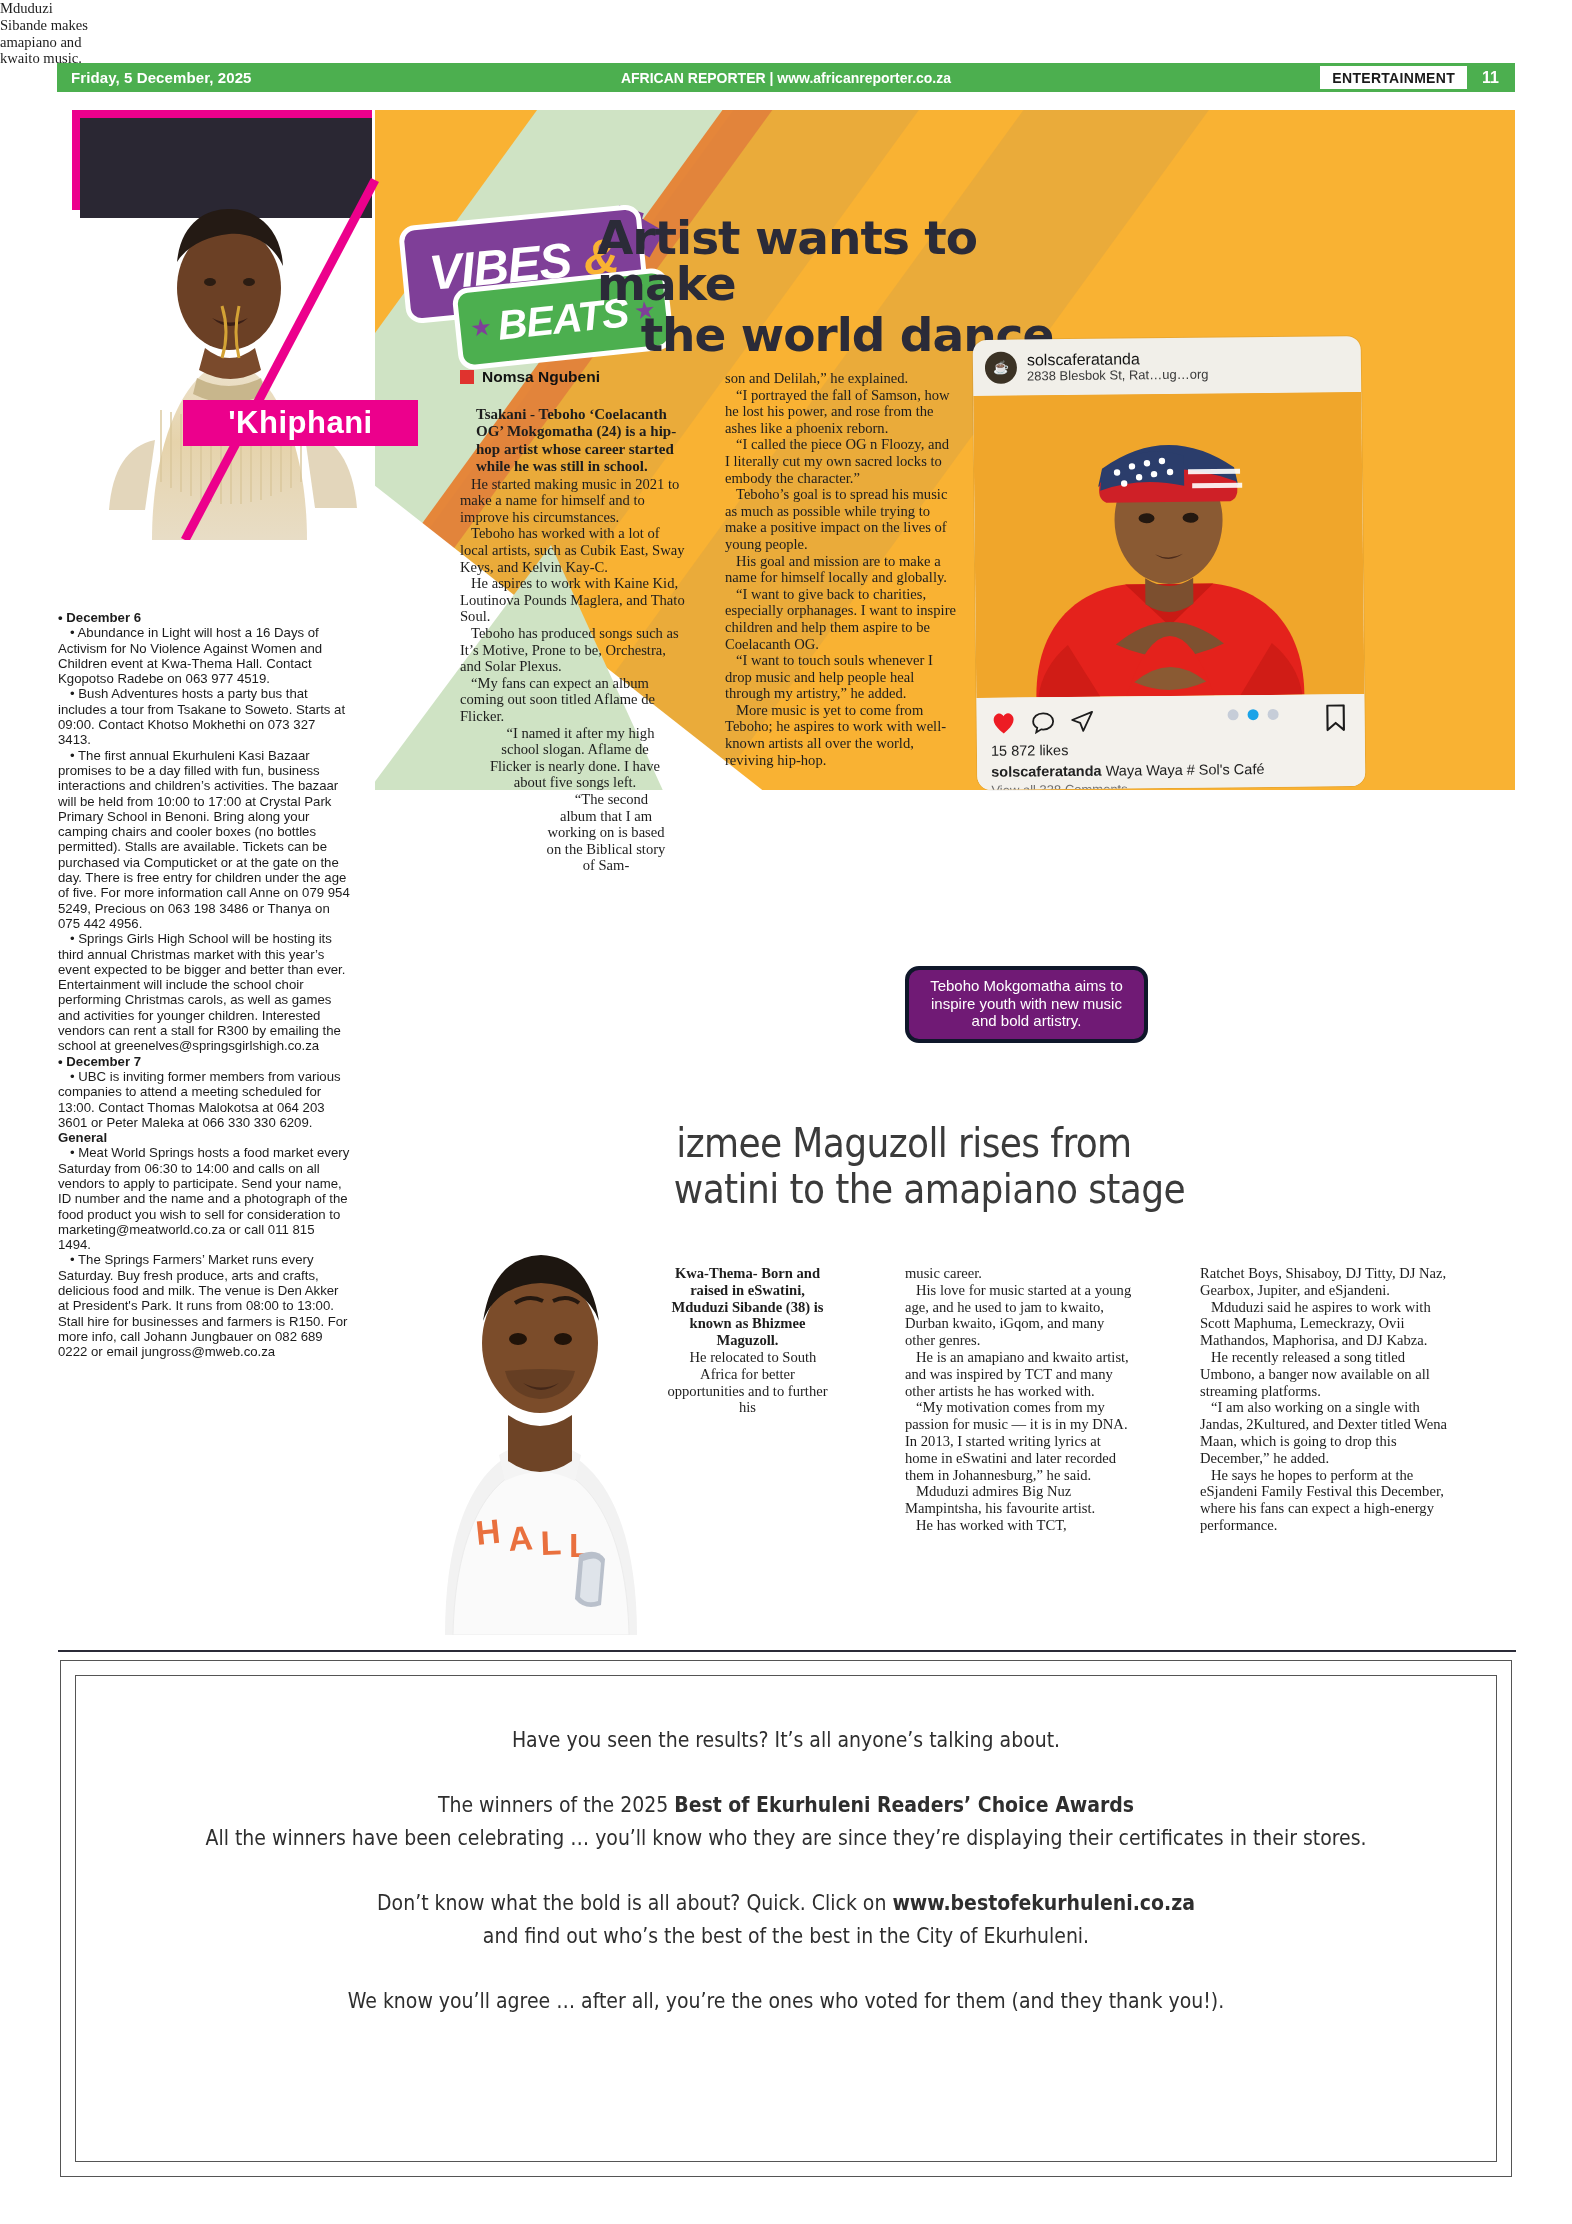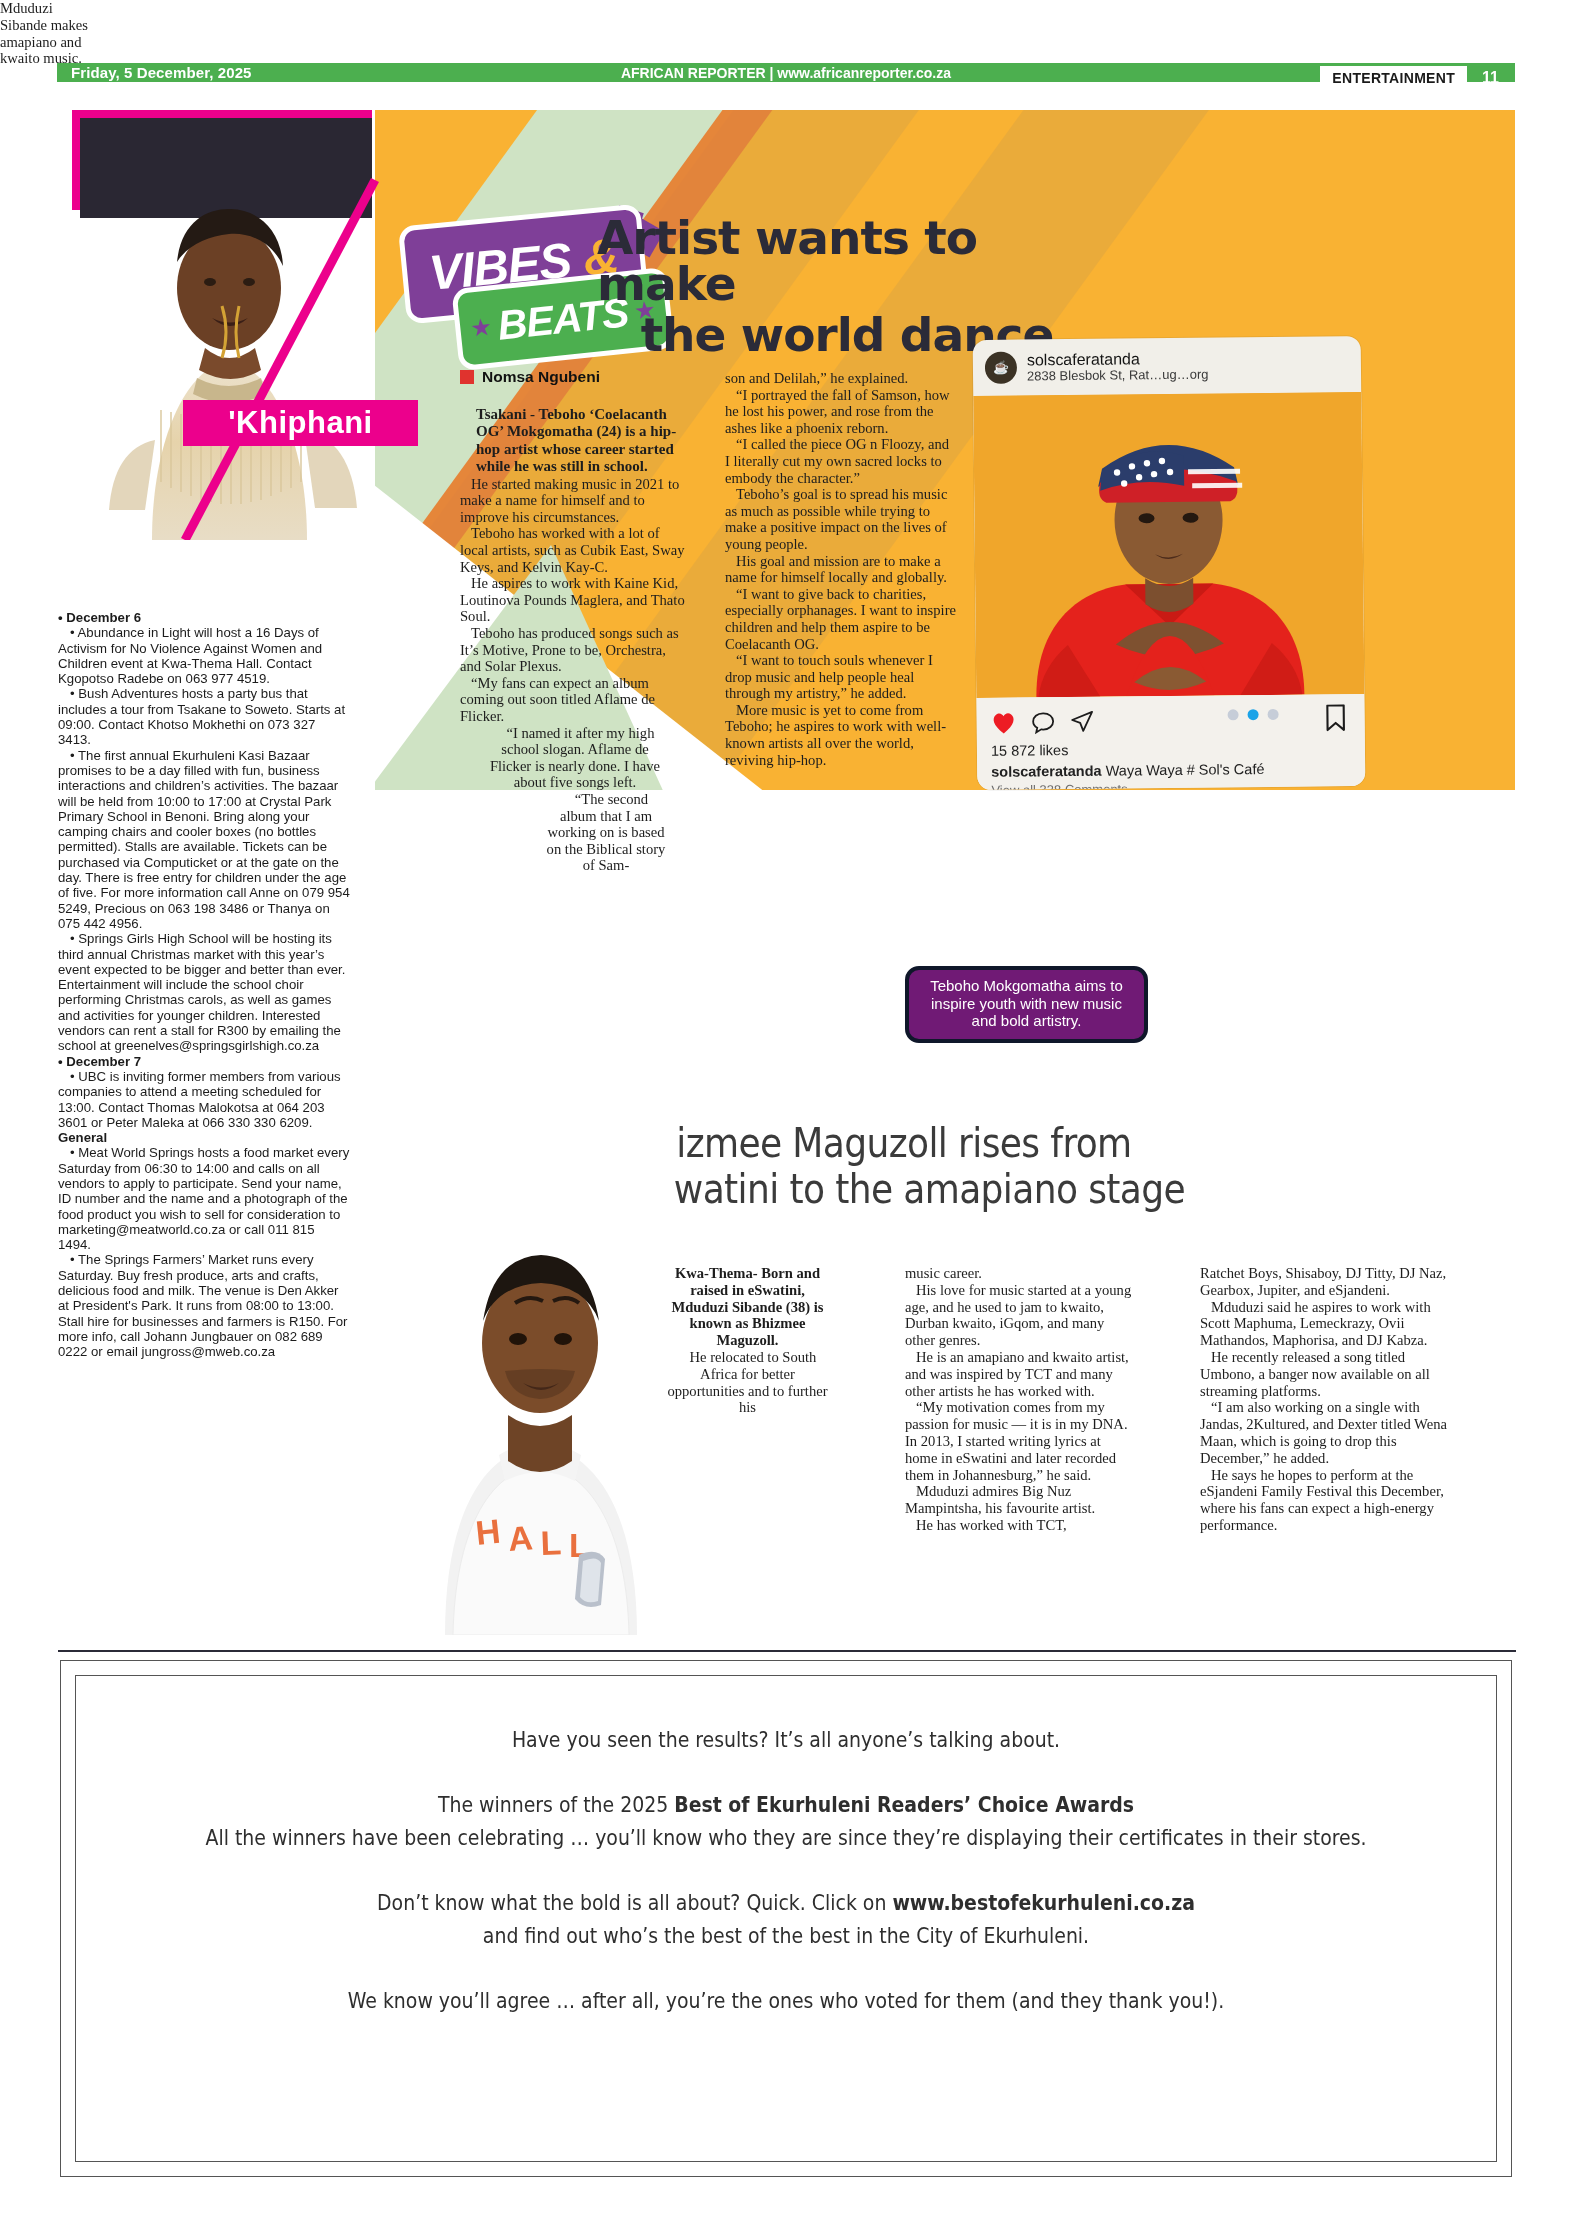--- a/index.html
+++ b/index.html
@@ -1,20 +1,20 @@
 <!DOCTYPE html>
 <html><head>
 <meta charset="utf-8">
 <style>
   html,body{margin:0;padding:0;background:#ffffff;}
   body{width:1572px;height:2224px;position:relative;font-family:"Liberation Sans",sans-serif;
        -webkit-font-smoothing:antialiased;overflow:hidden;}
   .abs{position:absolute;}
   
-  #masthead{left:57px;top:63px;width:1458px;height:19px;background:#4caf4f;display:flex;align-items:center;}
+  #masthead{left:57px;top:63px;width:1458px;height:29px;background:#4caf4f;display:flex;align-items:center;}
   #masthead .date{color:#fff;font-size:15px;font-weight:700;margin-left:14px;letter-spacing:.1px;}
   #masthead .pub{position:absolute;left:0;right:0;text-align:center;color:#fff;font-size:14px;font-weight:700;}
   #masthead .sect{position:absolute;right:48px;top:3px;height:23px;background:#fff;color:#1a1a1a;
         font-size:14px;font-weight:800;letter-spacing:.3px;display:flex;align-items:center;padding:0 12px;}
   #masthead .pageno{position:absolute;right:16px;top:0;height:29px;display:flex;align-items:center;
         color:#fff;font-size:16px;font-weight:700;}
   
   #feature{left:57px;top:110px;width:1458px;height:680px;overflow:hidden;}
   #orangepanel{left:318px;top:0;width:1140px;height:680px;background:#f9b233;overflow:hidden;}
   .bandA{position:absolute;width:150px;height:1200px;background:#e8a93c;transform:rotate(36deg);opacity:.85;}

